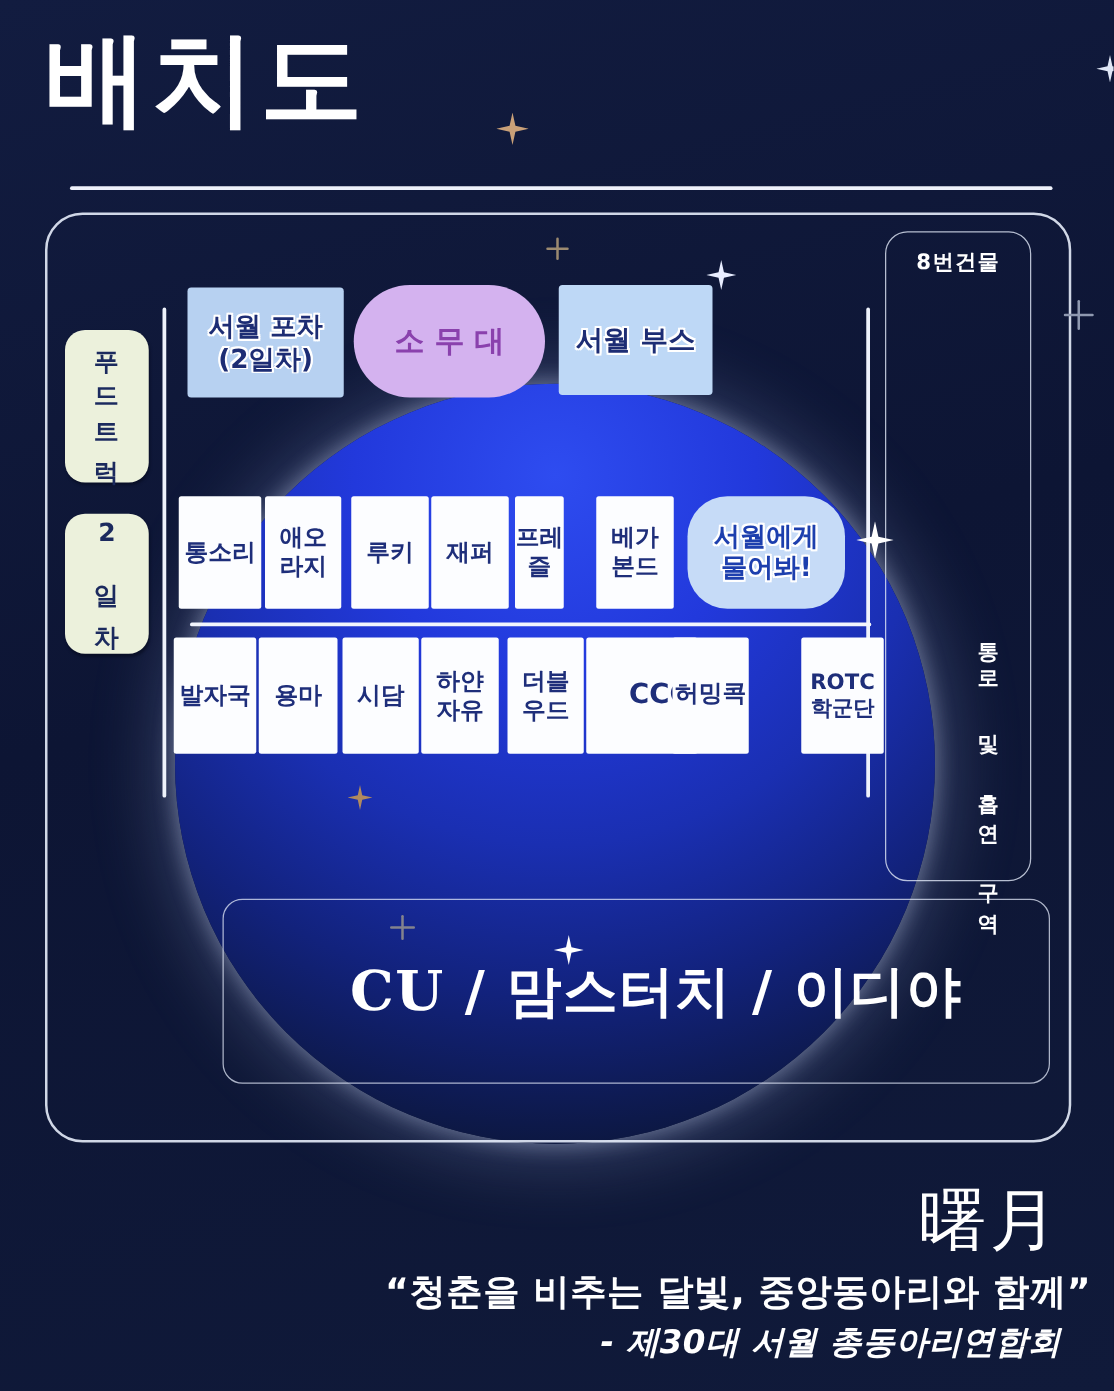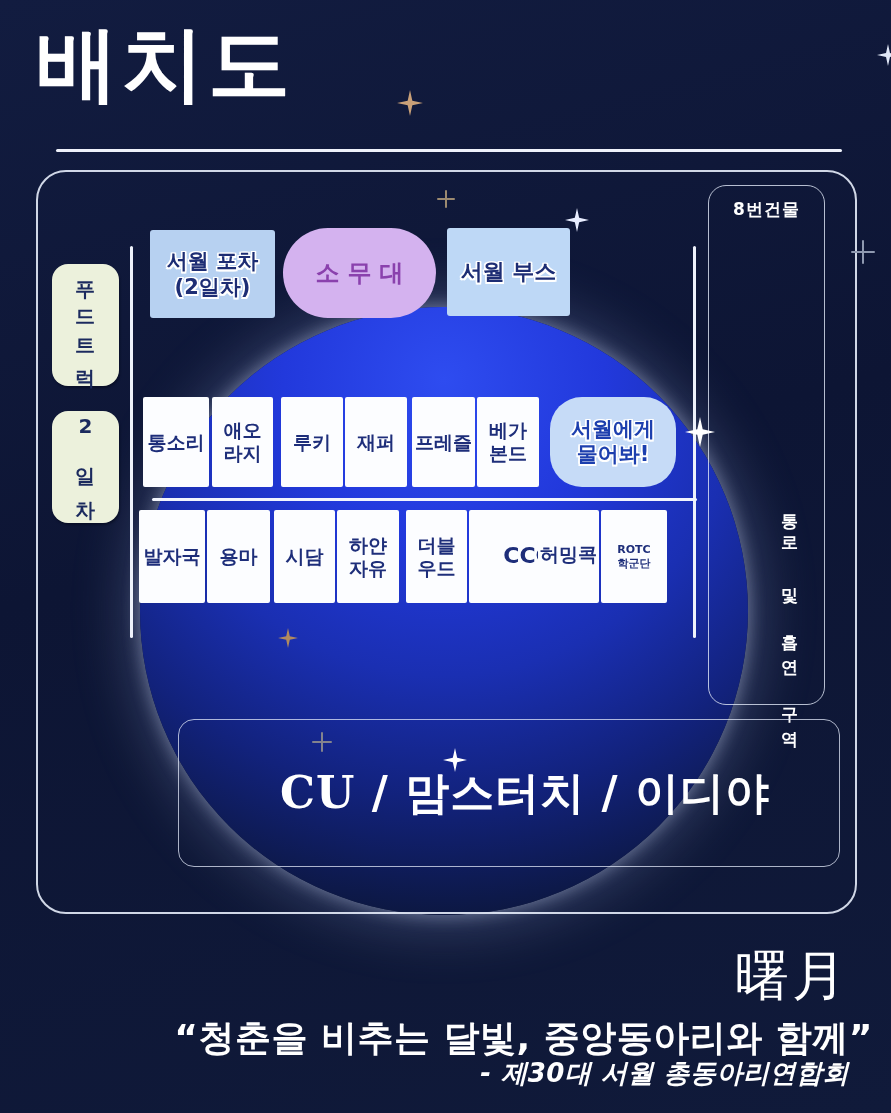--- a/index.html
+++ b/index.html
@@ -91,29 +91,29 @@
   }
   
   .booth{
     position:absolute;background:#fcfdff;color:#1e2e7a;border-radius:2px;
     display:flex;flex-direction:column;align-items:center;justify-content:center;
     font-weight:700;font-size:19px;line-height:1.2;text-align:center;
   }
   .row1{top:397px;height:90px;}
   .row2{top:510px;height:93px;}
   .ask-box{background:#c6dbf7;font-size:21px;color:#1d3fae;border-radius:32px;}
-  .rotc{font-size:11px;}
+  .rotc{font-size:17px;margin-left:40px;}
   
   .hanja{
     position:absolute;right:42px;top:946px;color:#ffffff;font-size:54px;line-height:1.1;
     font-family:"DejaVu Serif","Liberation Serif",serif;letter-spacing:3px;
   }
   .quote{
     position:absolute;right:18px;top:1014px;color:#ffffff;
-    font-size:36px;font-weight:700;letter-spacing:0.5px;
+    font-size:29px;font-weight:700;letter-spacing:0.5px;
   }
   .org{
     position:absolute;right:42px;top:1056px;color:#ffffff;
     font-size:26px;font-weight:700;font-style:italic;letter-spacing:0.5px;
   }
   
   .star4{position:absolute;clip-path:polygon(50% 0%,59% 41%,100% 50%,59% 59%,50% 100%,41% 59%,0% 50%,41% 41%);}
   .star4.glow{filter:drop-shadow(0 0 4px rgba(255,255,255,0.9));}
   .plus{position:absolute;}
   .plus::before,.plus::after{content:"";position:absolute;background:currentColor;border-radius:2px;}
@@ -151,21 +151,21 @@
   <div class="stage-oval">소무대</div>
   <div class="seowol-booth white-outline">서월 부스</div>
 
   <div class="booth row1" style="left:212px;width:61px;">
     <span>애오</span>
     <span>라지</span>
   </div>
   <div class="booth row1" style="left:143px;width:66px;">통소리</div>
   <div class="booth row1" style="left:281px;width:62px;">루키</div>
   <div class="booth row1" style="left:345px;width:62px;">재퍼</div>
-  <div class="booth row1" style="left:412px;width:63px;">프레즐</div>
+  <div class="booth row1" style="left:412px;width:39px;">프레즐</div>
   <div class="booth row1" style="left:477px;width:62px;">
     <span>베가</span>
     <span>본드</span>
   </div>
   <div class="booth row1 ask-box white-outline" style="left:550px;width:126px;">
     <span>서월에게</span>
     <span>물어봐!</span>
   </div>
 
   <div class="booth row2" style="left:139px;width:66px;">발자국</div>

